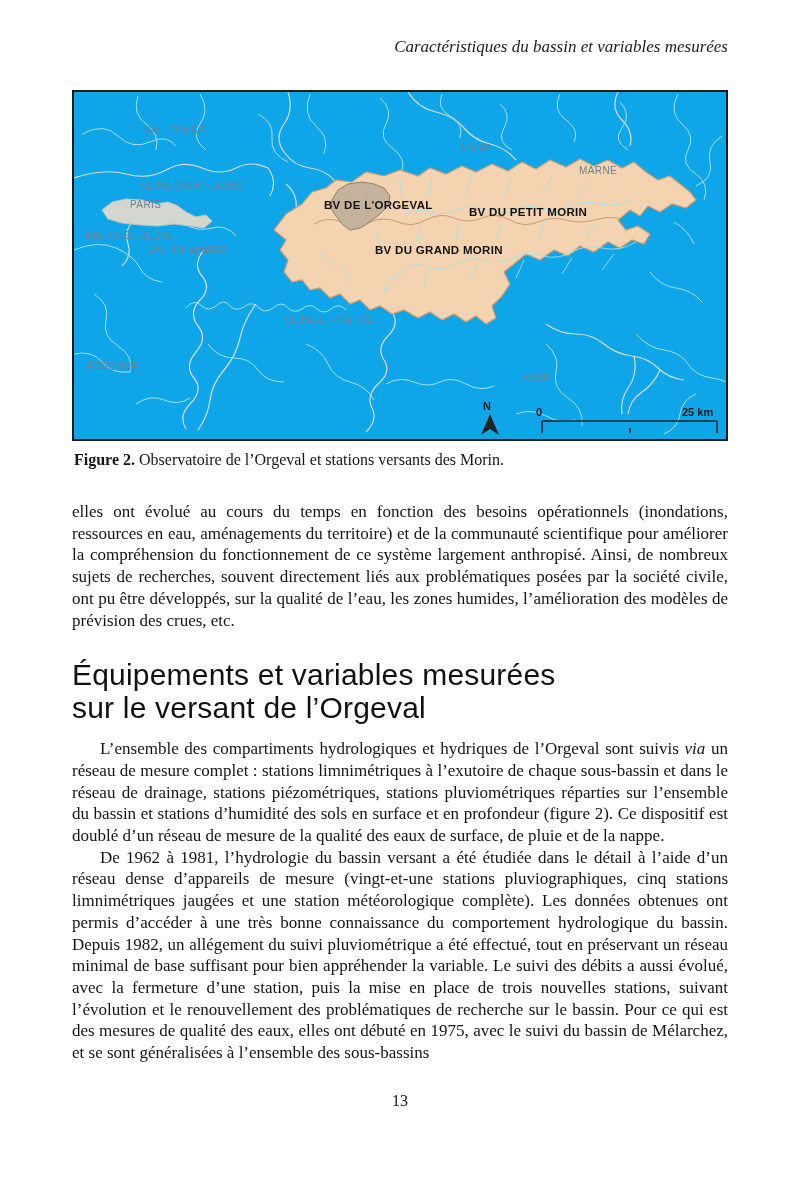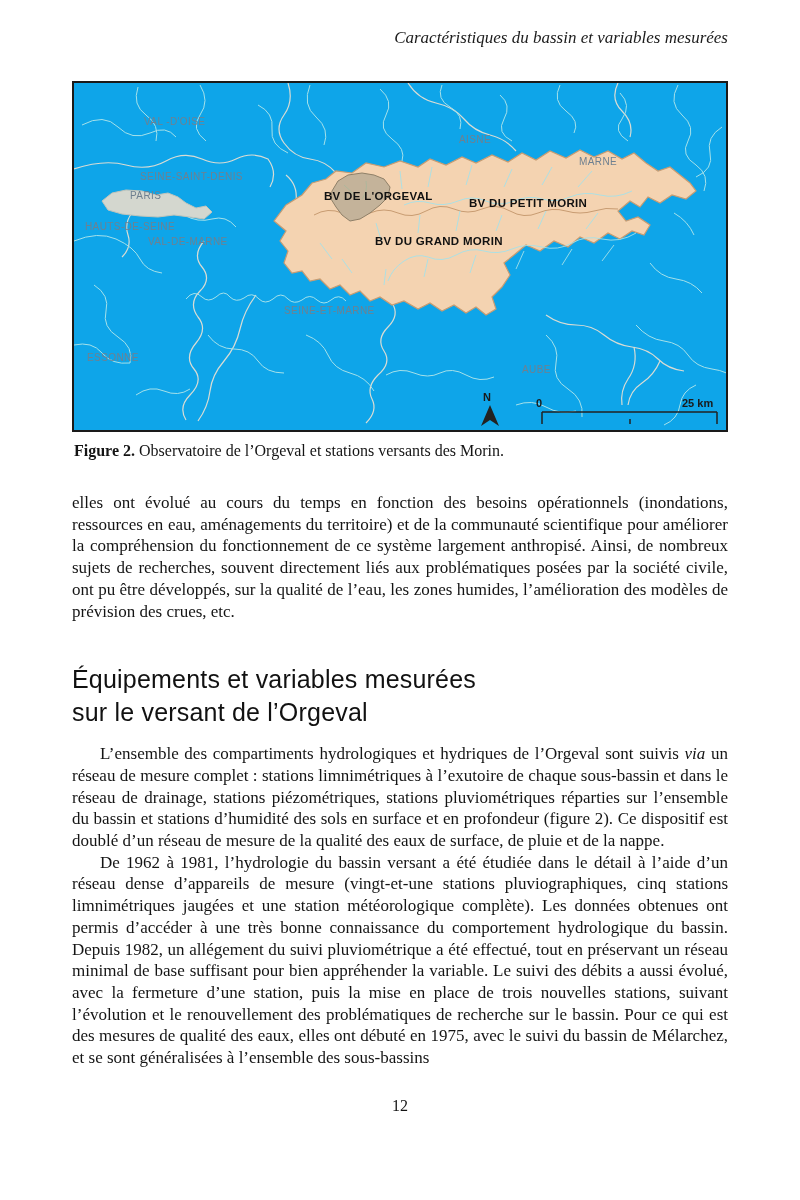--- a/index.html
+++ b/index.html
@@ -1,38 +1,38 @@
 <!DOCTYPE html>
 <html lang="fr"><head>
 <meta charset="utf-8">
 <style>
   html,body{margin:0;padding:0;background:#ffffff;}
   body{width:800px;height:1200px;overflow:hidden;color:#141414;}
-  .page{width:656px;margin:0 auto;padding-top:28px;}
+  .page{width:656px;margin:0 auto;padding-top:37px;}
   .running-head{
     font-family:"Liberation Serif",serif;
     font-style:italic;font-size:17px;text-align:right;color:#1c1c1c;
   }
   .figure-box{
     margin-top:33px;border:2px solid #1a1a1a;width:652px;height:347px;
     background:#0ea5e9;position:relative;overflow:hidden;
   }
   .figure-box svg{display:block;}
   .caption{
     margin:9px 0 0 2px;font-family:"Liberation Serif",serif;font-size:16px;line-height:20px;
   }
   .caption .cap-label{font-weight:bold;}
   .bodytext{
     font-family:"Liberation Serif",serif;font-size:17px;line-height:21.7px;
     text-align:justify;margin:0;
   }
   .para1{margin-top:31px;}
   .section-heading{
     font-family:"Liberation Sans",sans-serif;font-weight:400;color:#111;
-    font-size:25px;line-height:33px;margin:41px 0 14px 0;letter-spacing:0.2px;
+    font-size:30px;line-height:33px;margin:27px 0 14px 0;letter-spacing:0.2px;
   }
   .section-heading span{display:block;}
   .indent{text-indent:28px;}
   .page-number{
     margin-top:28px;text-align:center;font-family:"Liberation Serif",serif;font-size:16px;
   }
   .dep-label{
     font-family:"Liberation Sans",sans-serif;font-size:10px;fill:#6f8090;letter-spacing:0.4px;
   }
   .bv-label{
@@ -168,15 +168,15 @@
 
   <h1 class="section-heading">
     <span>Équipements et variables mesurées</span>
     <span>sur le versant de l’Orgeval</span>
   </h1>
 
   <p class="bodytext indent"><span>L’ensemble des compartiments hydrologiques et hydriques de l’Orgeval sont suivis </span><i>via</i><span> un réseau de mesure complet : stations limnimétriques à l’exutoire de chaque sous-bassin et dans le réseau de drainage, stations piézométriques, stations pluviométriques réparties sur l’ensemble du bassin et stations d’humidité des sols en surface et en profondeur (figure 2). Ce dispositif est doublé d’un réseau de mesure de la qualité des eaux de surface, de pluie et de la nappe.</span></p>
 
   <p class="bodytext indent">De 1962 à 1981, l’hydrologie du bassin versant a été étudiée dans le détail à l’aide d’un réseau dense d’appareils de mesure (vingt-et-une stations pluviographiques, cinq stations limnimétriques jaugées et une station météorologique complète). Les données obtenues ont permis d’accéder à une très bonne connaissance du comportement hydrologique du bassin. Depuis 1982, un allégement du suivi pluviométrique a été effectué, tout en préservant un réseau minimal de base suffisant pour bien appréhender la variable. Le suivi des débits a aussi évolué, avec la fermeture d’une station, puis la mise en place de trois nouvelles stations, suivant l’évolution et le renouvellement des problématiques de recherche sur le bassin. Pour ce qui est des mesures de qualité des eaux, elles ont débuté en 1975, avec le suivi du bassin de Mélarchez, et se sont généralisées à l’ensemble des sous-bassins</p>
 
-  <div class="page-number">12</div>
+  <div class="page-number">13</div>
 
 </div>
 
 </body></html>

